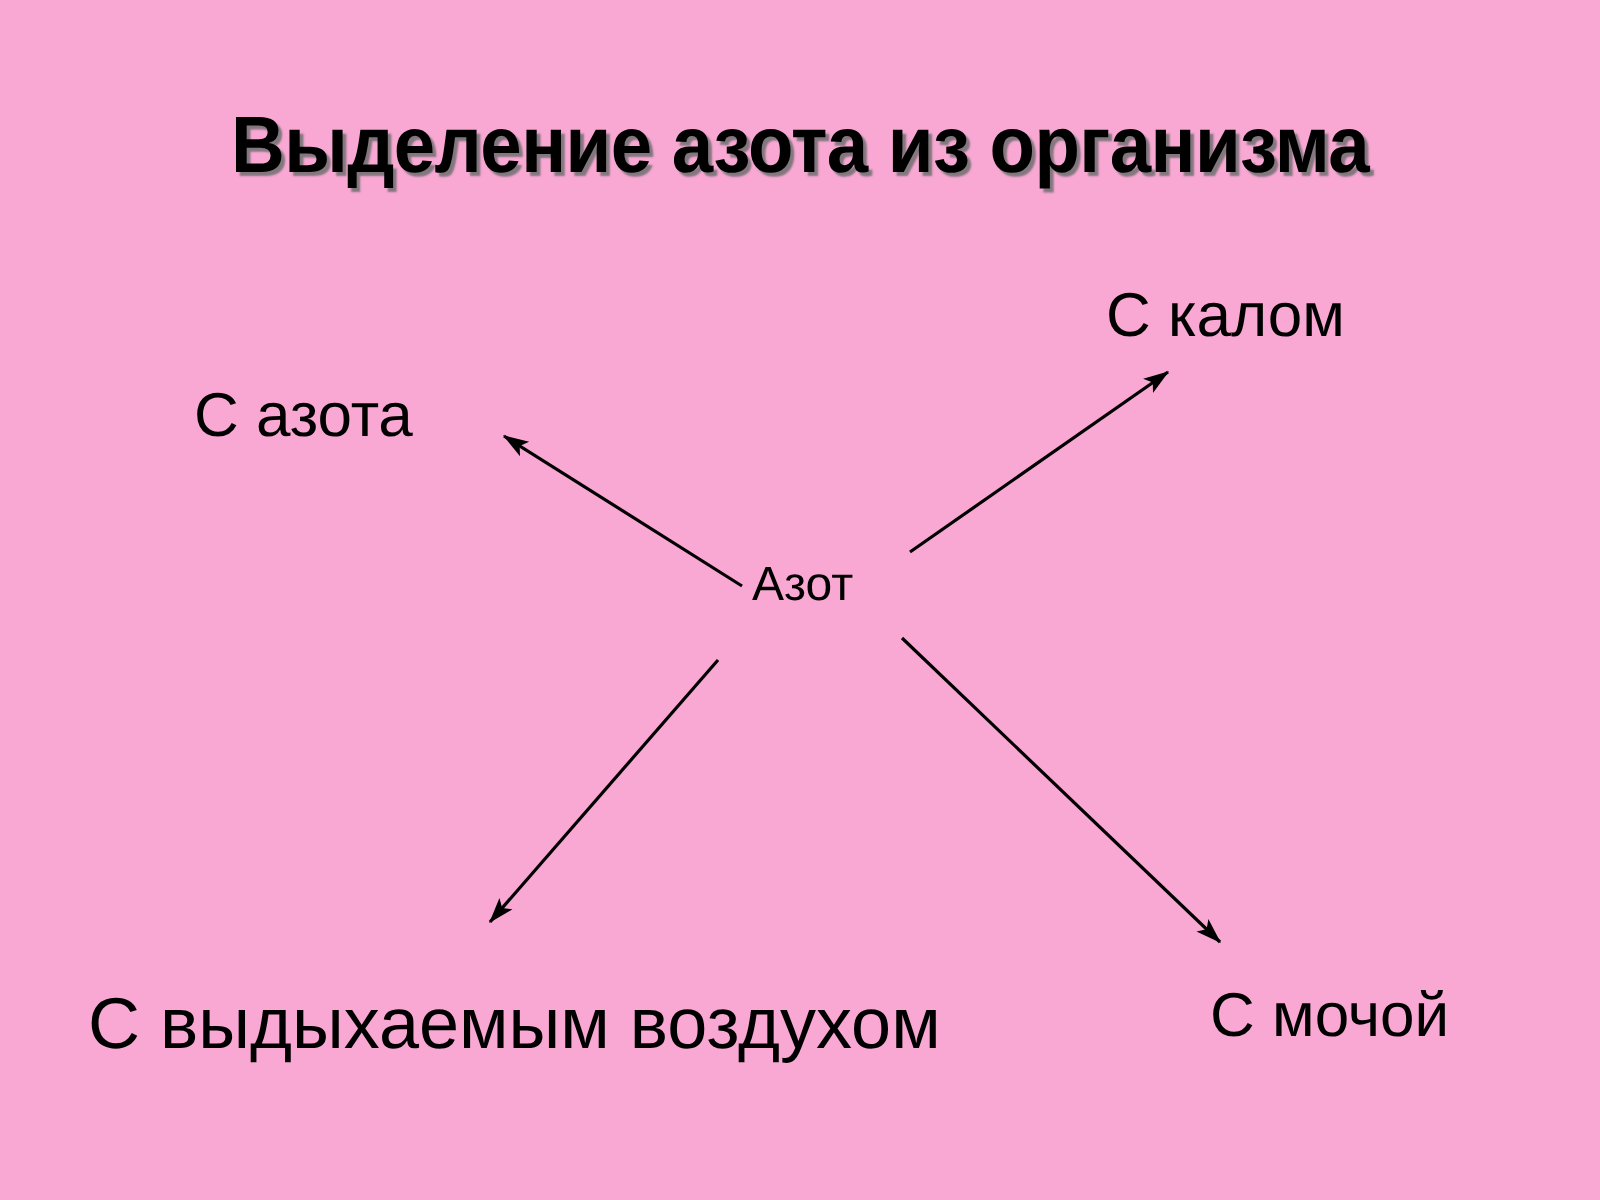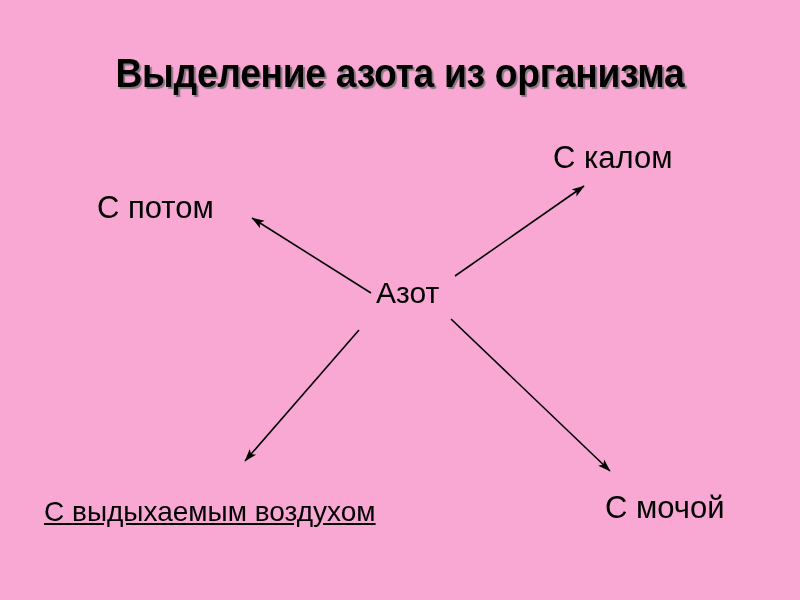--- a/index.html
+++ b/index.html
@@ -52,25 +52,24 @@
   
   .node-label {
     position: absolute;
     font-size: 31px;
     font-weight: normal;
     line-height: 36px;
     white-space: nowrap;
     color: #000000;
   }
   .node-label.center {
-    font-size: 30px;
+    font-size: 24px;
   }
   .node-label.wide {
-    font-size: 28px;
-    text-decoration: underline;
+    font-size: 36px;
   }
 
   
   #label-urine   { left: 553px; top: 140px; }
   #label-feces   { left: 97px;  top: 190px; }
   #label-center  { left: 376px; top: 275px; }
   #label-breath  { left: 44px;  top: 494px; }
   #label-sweat   { left: 605px; top: 490px; }
 </style>
 </head>
@@ -91,21 +90,21 @@
 
     <line class="arrow-line" x1="455" y1="276" x2="584" y2="186" stroke="#000000" stroke-width="1.6" marker-end="url(#arrowhead)"></line>
 
     <line class="arrow-line" x1="359" y1="330" x2="245" y2="461" stroke="#000000" stroke-width="1.6" marker-end="url(#arrowhead)"></line>
 
     <line class="arrow-line" x1="451" y1="319" x2="610" y2="471" stroke="#000000" stroke-width="1.6" marker-end="url(#arrowhead)"></line>
   </svg>
 
   <div id="label-urine" class="node-label">С калом</div>
 
-  <div id="label-feces" class="node-label">С потом</div>
+  <div id="label-feces" class="node-label">С азота</div>
 
   <div id="label-center" class="node-label center">Азот</div>
 
   <div id="label-breath" class="node-label wide">С выдыхаемым воздухом</div>
 
   <div id="label-sweat" class="node-label">С мочой</div>
 
 </div>
 
 </body></html>

